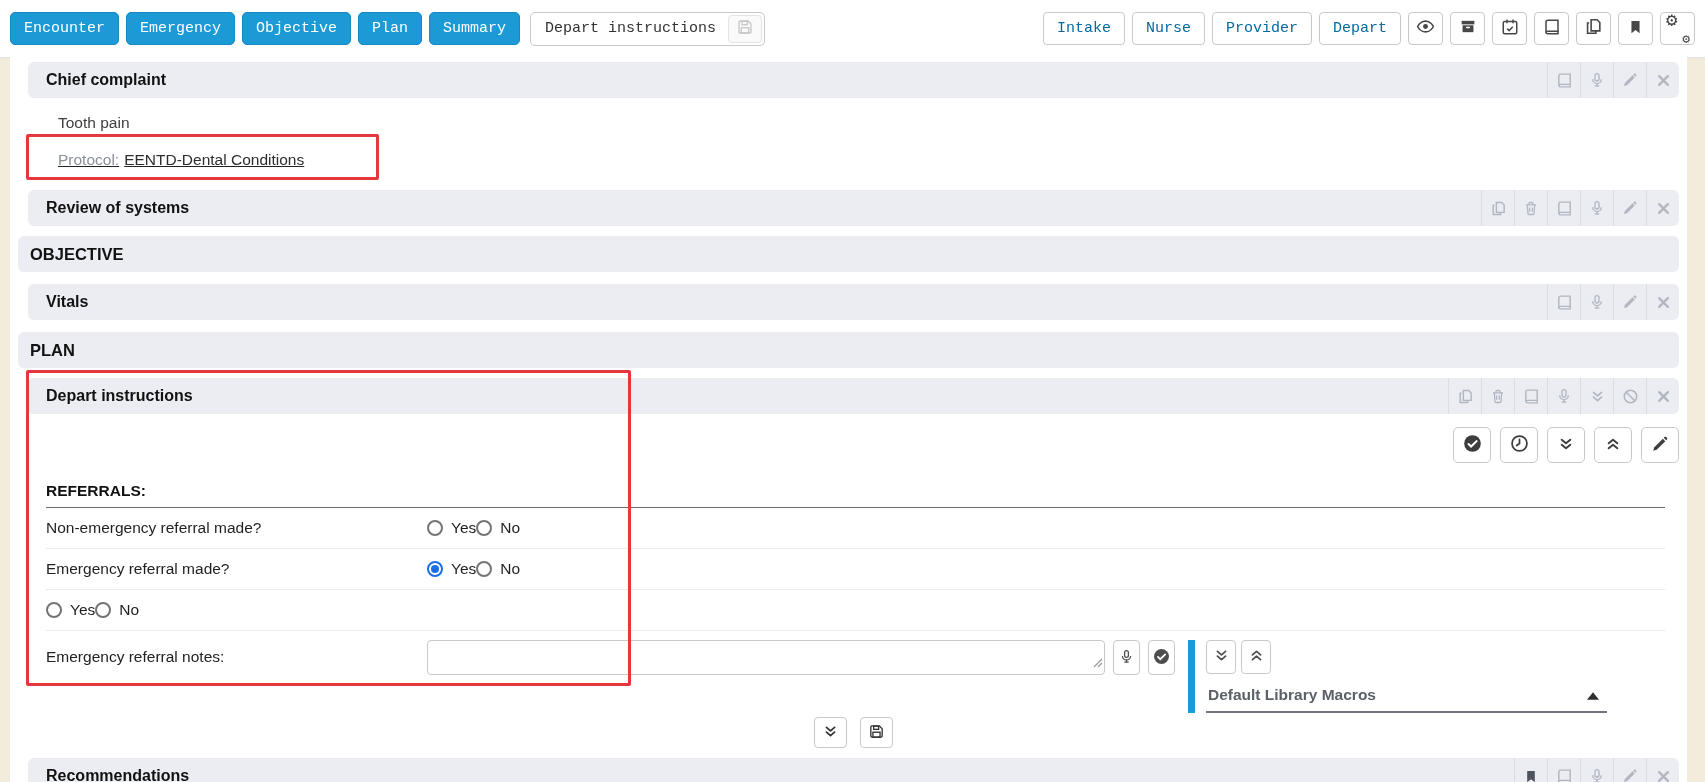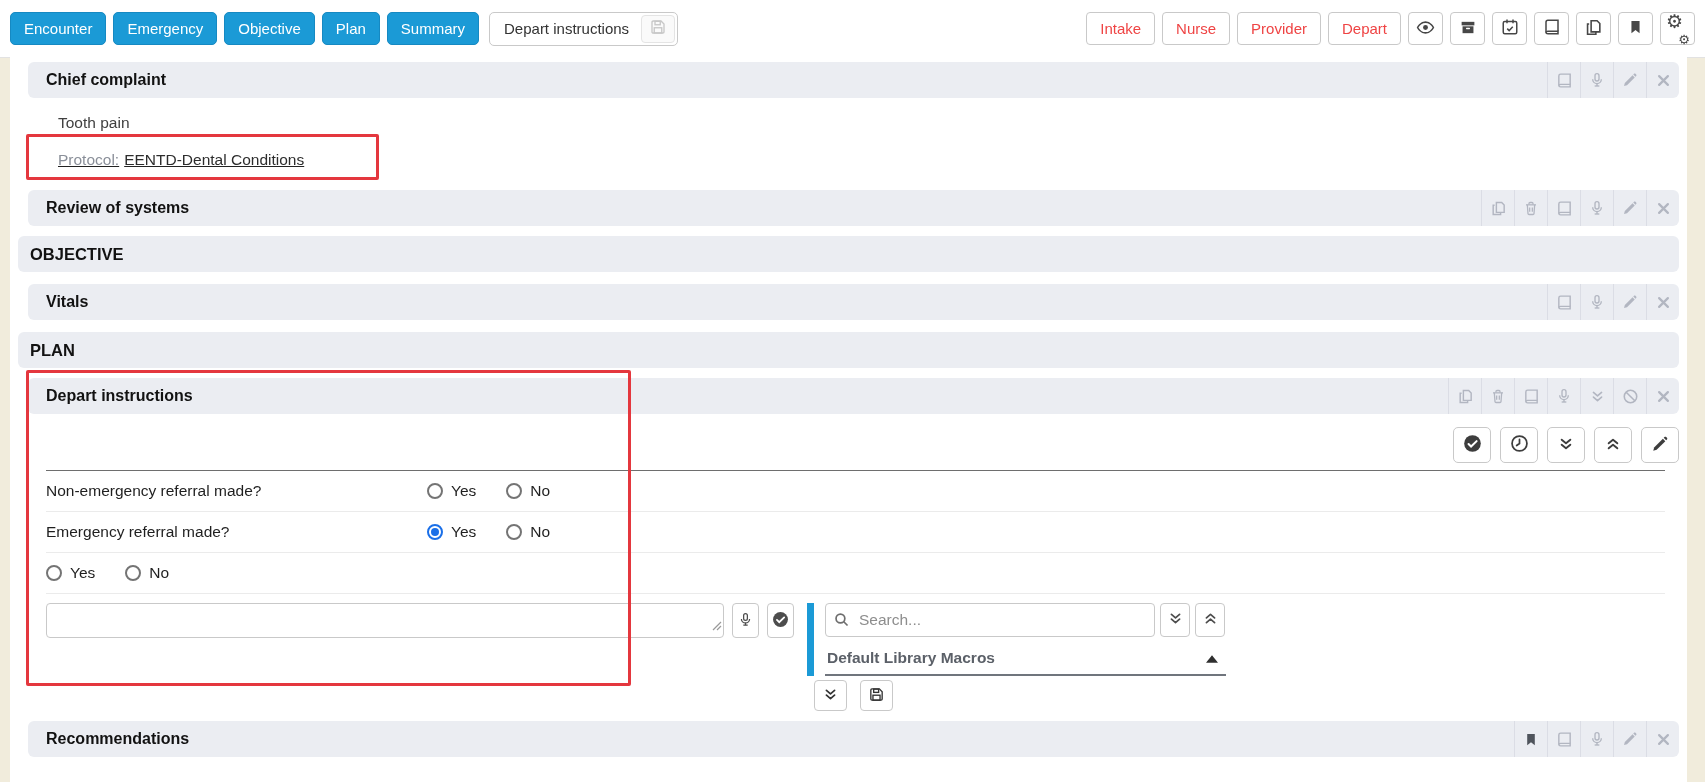--- a/index.html
+++ b/index.html
@@ -9,40 +9,40 @@
     background:#f1ecdc;
     font-family:"Liberation Sans", "DejaVu Sans", sans-serif;
     color:#222; overflow:hidden; position:relative;
   }
   button { font-family:inherit; cursor:pointer; }
 
   
   .toolbar{
     position:absolute; top:0; left:0; right:0; height:58px;
     background:#fff; border-bottom:1px solid #e2e2e2;
-    display:flex; align-items:center; padding:0 10px; gap:7px;
+    display:flex; align-items:center; padding:0 10px; gap:7px;font-family:Liberation Mono, monospace;
   }
   .btn-blue{
     background:#1b9ad6; border:1px solid #1689c2; color:#fff;
     font-size:15px; padding:7px 13px; border-radius:5px; white-space:nowrap;
   }
   .note-group{
     display:flex; align-items:center; border:1px solid #c9c9c9;
     border-radius:5px; background:#fff; margin-left:3px; padding:2px;
   }
   .note-label{
     background:#fff; border:none; font-size:15px; color:#333; padding:5px 12px;
   }
   .note-save{
     width:34px; height:28px; background:#fafafa; border:1px solid #e4e4e4;
     border-radius:4px; color:#c7c7c7; display:flex; align-items:center; justify-content:center;
   }
   .tb-spacer{ flex:1; }
   .btn-white{
-    background:#fff; border:1px solid #c9c9c9; color:#ef4444;
+    background:#fff; border:1px solid #c9c9c9; color:#0369a1;
     font-size:15px; padding:7px 13px; border-radius:4px; white-space:nowrap;
   }
   .icon-btn{
     width:35px; height:33px; background:#fff; border:1px solid #c9c9c9;
     border-radius:4px; color:#474747; display:flex; align-items:center; justify-content:center;
     flex:0 0 auto;
   }
   .gears{ position:relative; width:21px; height:21px; color:#474747; }
   .gears .g1{ position:absolute; left:-1px; top:-7px; font-size:19px; line-height:21px; }
   .gears .g2{ position:absolute; right:-2px; bottom:-7px; font-size:13px; line-height:13px; }
@@ -80,21 +80,21 @@
     width:38px; height:36px; background:#fff; border:1px solid #c9c9c9;
     border-radius:5px; color:#3d3d3d; display:flex; align-items:center; justify-content:center;
   }
   .ref-head{ margin:19px 0 0 18px; font-size:15.5px; font-weight:bold; color:#111; }
   .ref-rule{ border:none; border-top:1px solid #6e6e6e; margin:7px 14px 0 18px; }
   .q-row{
     display:flex; align-items:center; height:41px;
     border-bottom:1px solid #ebebeb; margin:0 14px 0 18px; font-size:15.5px; color:#1f1f1f;
   }
   .q-label{ width:381px; flex:0 0 auto; }
-  .q-opts{ display:flex; gap:30px; }
+  .q-opts{ display:flex; }
   .opt{ display:flex; align-items:center; gap:8px; }
   .radio{
     width:16px; height:16px; border:2px solid #747474; border-radius:50%;
     background:#fff; position:relative; display:inline-block; flex:0 0 auto;
   }
   .radio.checked{ border-color:#1a6fe8; }
   .radio.checked::after{
     content:""; position:absolute; inset:2px; background:#1a6fe8; border-radius:50%;
   }
   .notes-row{
@@ -430,20 +430,21 @@
               </svg></span>
           </button>
         <button class="act-btn">
             <span><svg width="18" height="18" viewBox="0 0 24 24" fill="currentColor">
                 <path d="M3 21l1.2-4.5L15.8 4.9l3.3 3.3L7.5 19.8 3 21z"></path>
                 <path d="M16.9 3.8l3.3 3.3 1.1-1.1c.6-.6.6-1.6 0-2.2l-1.1-1.1c-.6-.6-1.6-.6-2.2 0l-1.1 1.1z"></path>
               </svg></span>
           </button>
       </div>
 
+      <div class="ref-head">REFERRALS:</div>
       <hr class="ref-rule">
 
       <div class="q-row">
         <span class="q-label">Non-emergency referral made?</span>
         <span class="q-opts">
           <span class="opt">
               <span class="radio"></span>
               <span>Yes</span>
             </span>
           <span class="opt">
@@ -472,20 +473,21 @@
               <span>Yes</span>
             </span>
           <span class="opt">
               <span class="radio"></span>
               <span>No</span>
             </span>
         </span>
       </div>
 
       <div class="notes-row">
+        <span class="notes-label">Emergency referral notes:</span>
         <span class="ta-wrap">
           <textarea style=""></textarea>
           <span class="ta-grip"><svg width="10" height="10" viewBox="0 0 10 10" fill="none" stroke="#9a9a9a" stroke-width="1.2">
                 <path d="M9 1L1 9M9 5L5 9"></path>
               </svg></span>
         </span>
         <button class="mini-btn">
             <span><svg width="15" height="17" viewBox="0 0 24 24" fill="none" stroke="currentColor" stroke-width="2">
                 <rect x="9" y="2.5" width="6" height="11" rx="3"></rect>
                 <path d="M5.5 11a6.5 6.5 0 0 0 13 0"></path>
@@ -497,27 +499,20 @@
             <span><svg width="17" height="17" viewBox="0 0 24 24">
                 <circle cx="12" cy="12" r="10.5" fill="currentColor"></circle>
                 <path d="M7 12.6l3.2 3.2L17.2 9" stroke="#fff" stroke-width="2.6" fill="none" stroke-linecap="round"></path>
               </svg></span>
           </button>
 
         <div class="macros">
           <div class="blue-bar"></div>
           <div class="macros-col">
             <div class="macros-top">
-              <span class="search-wrap">
-                <span class="search-ic"><svg width="17" height="17" viewBox="0 0 24 24" fill="none" stroke="currentColor" stroke-width="2.4">
-                      <circle cx="10.5" cy="10.5" r="6.2"></circle>
-                      <line x1="15.2" y1="15.2" x2="20.5" y2="20.5"></line>
-                    </svg></span>
-                <input type="text" placeholder="Search..." style="">
-              </span>
               <button class="sm-btn">
                   <span><svg width="15" height="15" viewBox="0 0 24 24" fill="none" stroke="currentColor" stroke-width="2.8" stroke-linecap="round" stroke-linejoin="round">
                       <path d="M5.5 5.5L12 11l6.5-5.5"></path>
                       <path d="M5.5 13L12 18.5 18.5 13"></path>
                     </svg></span>
                 </button>
               <button class="sm-btn">
                   <span><svg class="flip-v" width="15" height="15" viewBox="0 0 24 24" fill="none" stroke="currentColor" stroke-width="2.8" stroke-linecap="round" stroke-linejoin="round">
                       <path d="M5.5 5.5L12 11l6.5-5.5"></path>
                       <path d="M5.5 13L12 18.5 18.5 13"></path>

